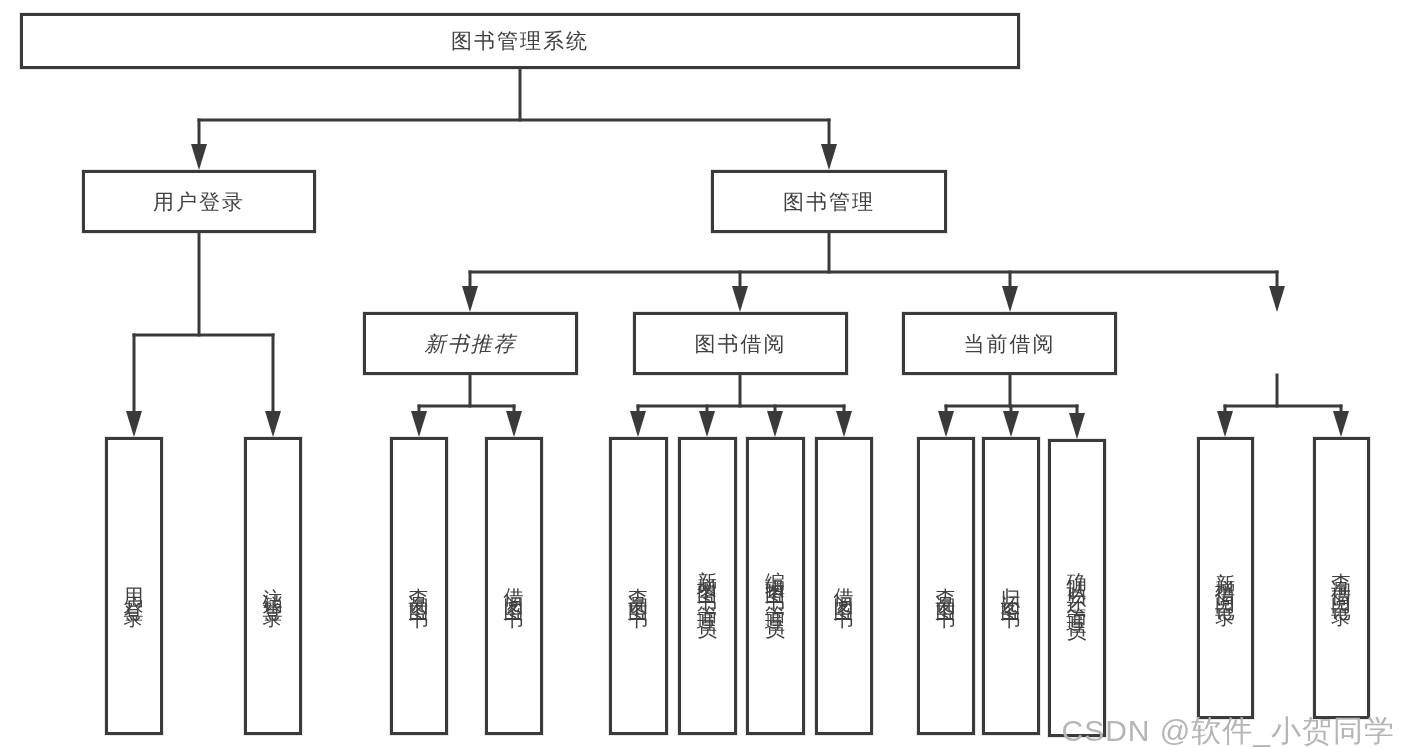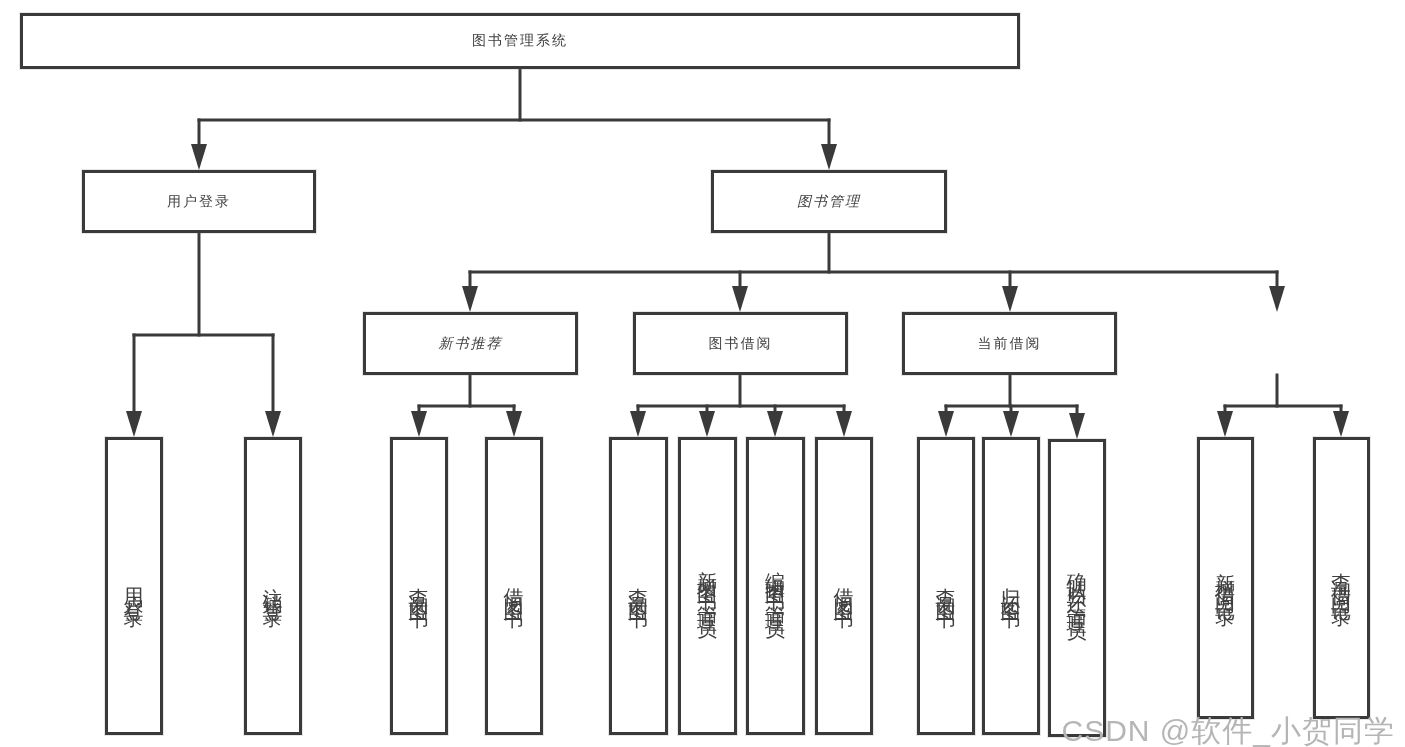--- a/index.html
+++ b/index.html
@@ -37,21 +37,21 @@
     box-sizing: border-box;
     background: #ffffff;
     border: 3px solid var(--line-color, #3a3a3a);
     display: flex;
     align-items: center;
     justify-content: center;
     box-shadow: 0 0 0 1px rgba(120,120,120,0.18);
   }
   .node .lbl {
     color: var(--text-color, #404040);
-    font-size: 14px;
+    font-size: 21px;
     letter-spacing: 2px;
     white-space: nowrap;
   }
   .leaf .lbl {
     writing-mode: vertical-rl;
     text-orientation: mixed;
     font-size: 20px;
     letter-spacing: 7px;
     line-height: 1;
     white-space: normal;
@@ -133,21 +133,21 @@
     <polygon points="1333,411 1349,411 1341,437"></polygon>
   </svg>
 
   <div class="node" style="left:20px; top:13px; width:1000px; height:56px;">
     <span class="lbl">图书管理系统</span>
   </div>
 
   <div class="node" style="left:82px; top:170px; width:234px; height:63px;">
     <span class="lbl">用户登录</span>
   </div>
-  <div class="node" style="left:711px; top:170px; width:236px; height:63px;font-style:italic;">
+  <div class="node" style="left:711px; top:170px; width:236px; height:63px;">
     <span class="lbl">图书管理</span>
   </div>
 
   <div class="node" style="left:363px; top:312px; width:215px; height:63px;font-style:italic;">
     <span class="lbl">新书推荐</span>
   </div>
   <div class="node" style="left:902px; top:312px; width:215px; height:63px;">
     <span class="lbl">当前借阅</span>
   </div>
   <div class="node" style="left:633px; top:312px; width:215px; height:63px;">

